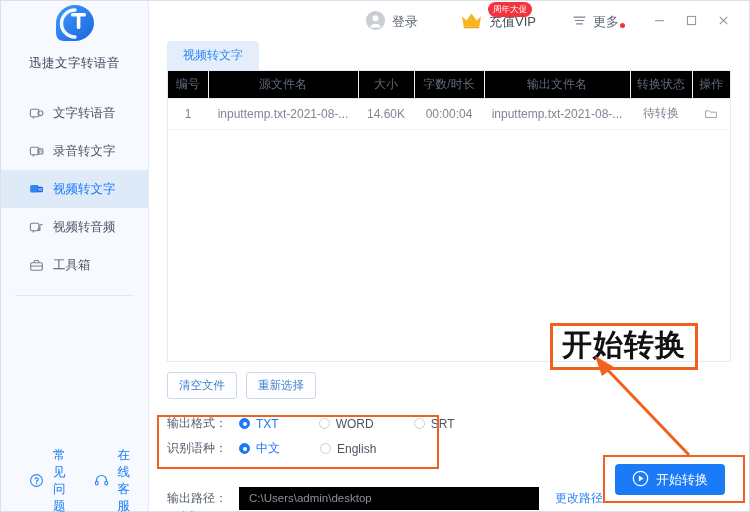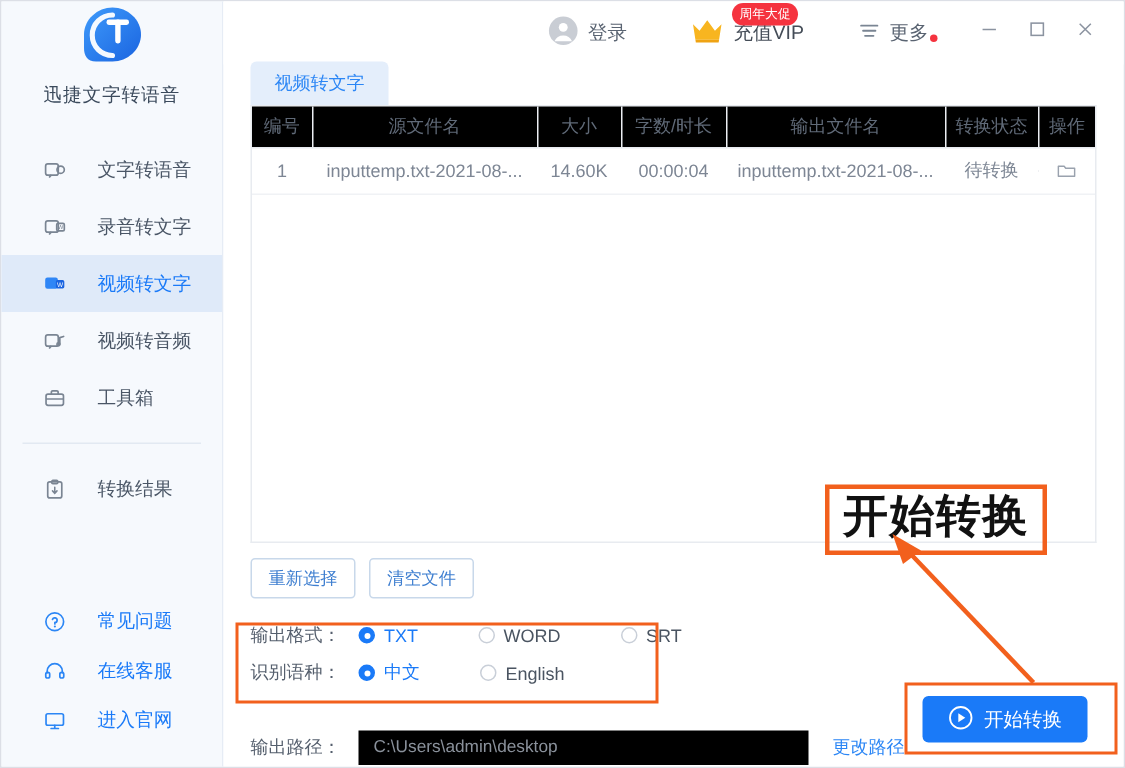--- a/index.html
+++ b/index.html
@@ -30,30 +30,30 @@
     display: flex; flex-direction: column; align-items: center;
   }
   .logo-mark { width: 46px; height: 46px; }
   .logo-text {
     margin-top: 8px;
     font-size: 12.5px; color: #3b4a5c; letter-spacing: .5px;
   }
   .nav { margin-top: 10px; display: flex; flex-direction: column; }
   .nav-item {
     height: 38px; display: flex; align-items: center;
-    padding-left: 28px; gap: 21px;
+    padding-left: 28px; gap: 9px;
     font-size: 12.5px; color: #4a5666; cursor: pointer;
   }
   .nav-item.active { background: #dfeaf9; color: #1a7af8; }
   .nav-item .nav-ico { width: 15px; height: 15px; display: block; flex: 0 0 15px; }
   .nav-sep {
     height: 1px; background: #e2e9f2;
     margin: 11px 14px 11px 14px;
   }
-  .nav-bottom { margin-top: auto; padding-bottom: 14px; display: flex; flex-direction: column; }
+  .nav-bottom { margin-top: auto; padding-bottom: 14px; display: flex; flex-direction: row; }
   .nav-item.link { color: #1a7af8; height: 33px; }
 
   
   .main { flex: 1; position: relative; display: flex; flex-direction: column; background: #fff; }
 
   
   .titlebar {
     height: 42px; flex: 0 0 42px;
     display: flex; align-items: center; justify-content: flex-end;
     padding-right: 10px; gap: 0px;
@@ -251,30 +251,20 @@
               <rect x="1.8" y="5" width="12.4" height="8" rx="1.4" fill="none" stroke="#7a8593" stroke-width="1.2"></rect>
               <path d="M5.6 5 L5.6 3.6 A0.9 0.9 0 0 1 6.5 2.7 L9.5 2.7 A0.9 0.9 0 0 1 10.4 3.6 L10.4 5" fill="none" stroke="#7a8593" stroke-width="1.2"></path>
               <path d="M1.8 8.6 L14.2 8.6" stroke="#7a8593" stroke-width="1.1"></path>
             </svg>
         </span>
         <span>工具箱</span>
       </div>
 
       <div class="nav-sep"></div>
 
-      <div class="nav-item">
-        <span class="nav-ico">
-          <svg viewBox="0 0 16 16" width="15" height="15">
-              <rect x="3" y="2.4" width="10" height="11.4" rx="1.4" fill="none" stroke="#7a8593" stroke-width="1.2"></rect>
-              <rect x="5.8" y="1.3" width="4.4" height="2.4" rx="0.9" fill="none" stroke="#7a8593" stroke-width="1.1"></rect>
-              <path d="M8 6.2 L8 10.4 M6.4 8.8 L8 10.5 L9.6 8.8" fill="none" stroke="#7a8593" stroke-width="1.1" stroke-linecap="round"></path>
-            </svg>
-        </span>
-        <span>转换结果</span>
-      </div>
     </div>
 
     <div class="nav-bottom">
       <div class="nav-item link">
         <span class="nav-ico">
           <svg viewBox="0 0 16 16" width="15" height="15">
               <circle cx="8" cy="8" r="6.3" fill="none" stroke="#2b86f5" stroke-width="1.2"></circle>
               <path d="M6.4 6.3 A1.7 1.7 0 1 1 8.1 8.6 L8.1 9.6" fill="none" stroke="#2b86f5" stroke-width="1.2" stroke-linecap="round"></path>
               <circle cx="8.1" cy="11.4" r="0.75" fill="#2b86f5"></circle>
             </svg>
@@ -417,22 +407,22 @@
               </div>
             </td>
           </tr>
         </tbody>
       </table>
     </div>
     <div class="table-body-fill"></div>
 
     <div class="footer">
       <div class="btnrow">
+        <button class="ghost-btn">清空文件</button>
         <button class="ghost-btn">重新选择</button>
-        <button class="ghost-btn">清空文件</button>
       </div>
 
       <div class="opts">
         <div class="optrow">
           <span class="opt-label">输出格式：</span>
           <span class="radio on">
             <span class="dot"></span>
             <span class="rlabel">TXT</span>
           </span>
           <span class="radio">

